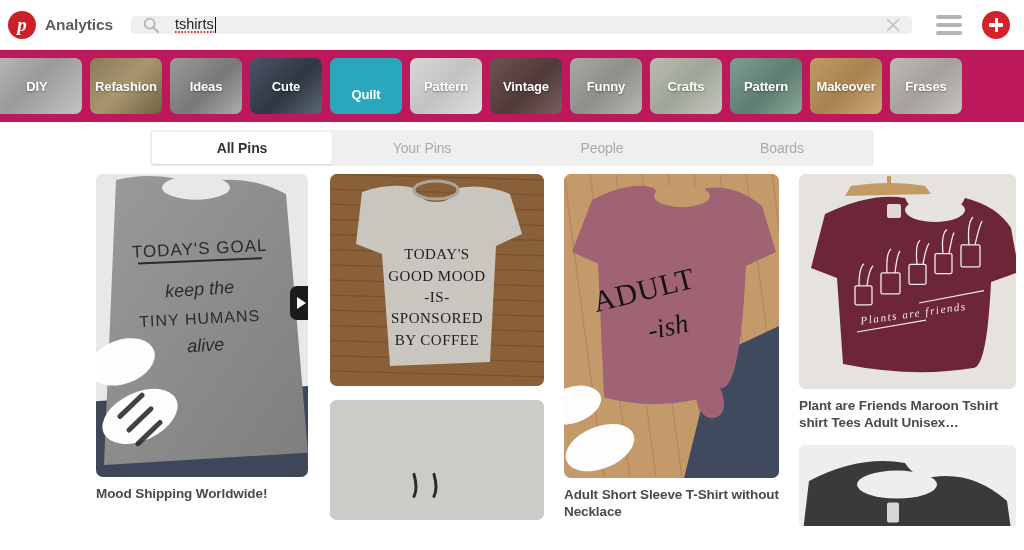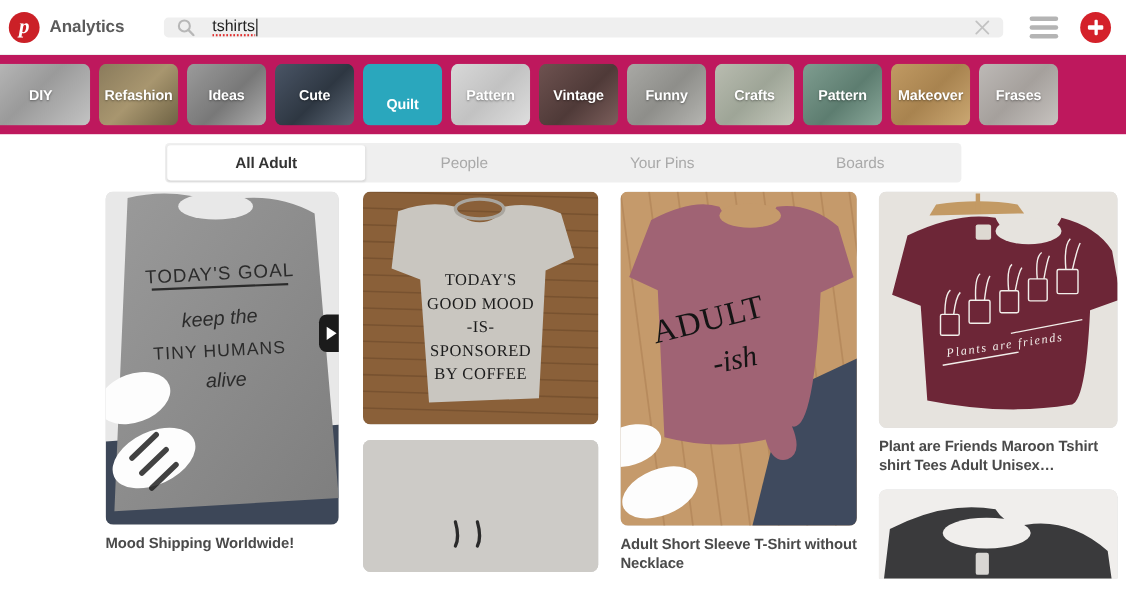--- a/index.html
+++ b/index.html
@@ -36,21 +36,21 @@
     font-weight: bold;
     line-height: 1;
     margin-top: -1px;
   }
   .app-title {
     font-size: 15.5px;
     font-weight: bold;
     color: #5b5b5b;
     letter-spacing: -0.1px;
     flex: 0 0 auto;
-    margin-right: 36px;
+    margin-right: 18px;
   }
   .search-wrap {
     flex: 1 1 auto;
     height: 18px;
     background: #efefef;
     border-radius: 4px;
     display: flex;
     align-items: center;
     padding: 0 10px 0 12px;
     max-width: 785px;
@@ -319,23 +319,23 @@
       <span class="chip-label">Makeover</span>
     </div>
     <div class="chip">
       <div class="chip-bg" style="background: linear-gradient(135deg, rgb(189, 185, 182), rgb(165, 160, 156) 50%, rgb(199, 195, 192));"></div>
       <span class="chip-label">Frases</span>
     </div>
   </div>
 
 <div class="tabs-outer">
   <div class="tabs" id="tabs">
-      <div class="tab active">All Adult</div>
+      <div class="tab active">All Pins</div>
+      <div class="tab">Your Pins</div>
       <div class="tab">People</div>
-      <div class="tab">Your Pins</div>
       <div class="tab">Boards</div>
     </div>
 </div>
 
 <div class="grid">
   <div class="col c1" id="col1">
       <div class="card">
         <div class="card-img">
           <svg viewBox="0 0 212 303" width="100%" height="303" preserveAspectRatio="none">
     <defs>

